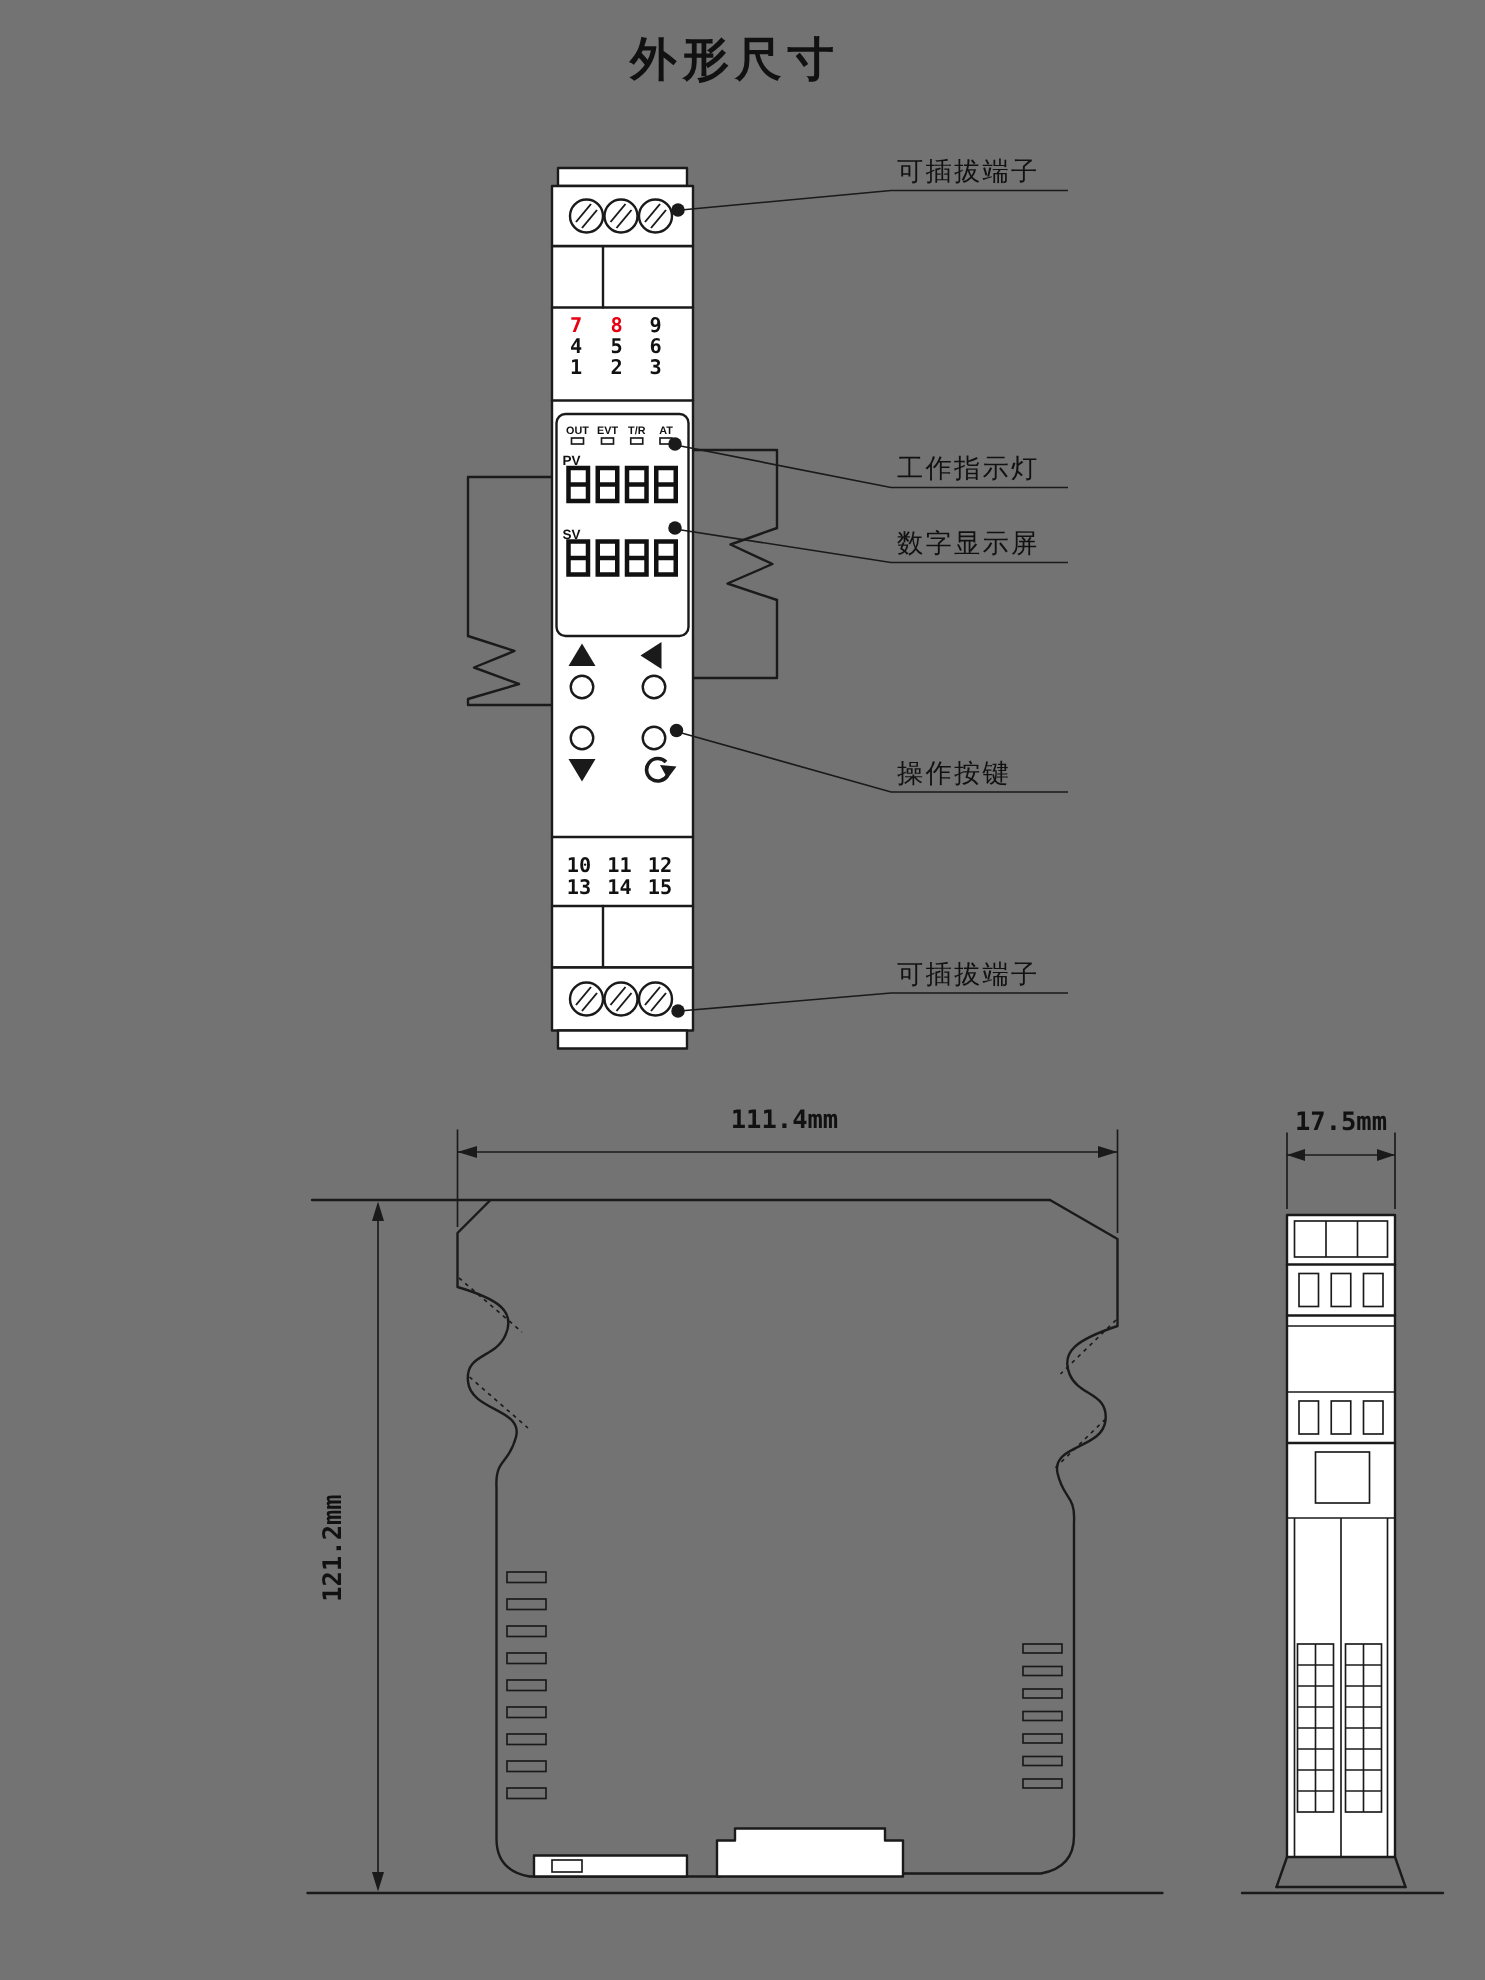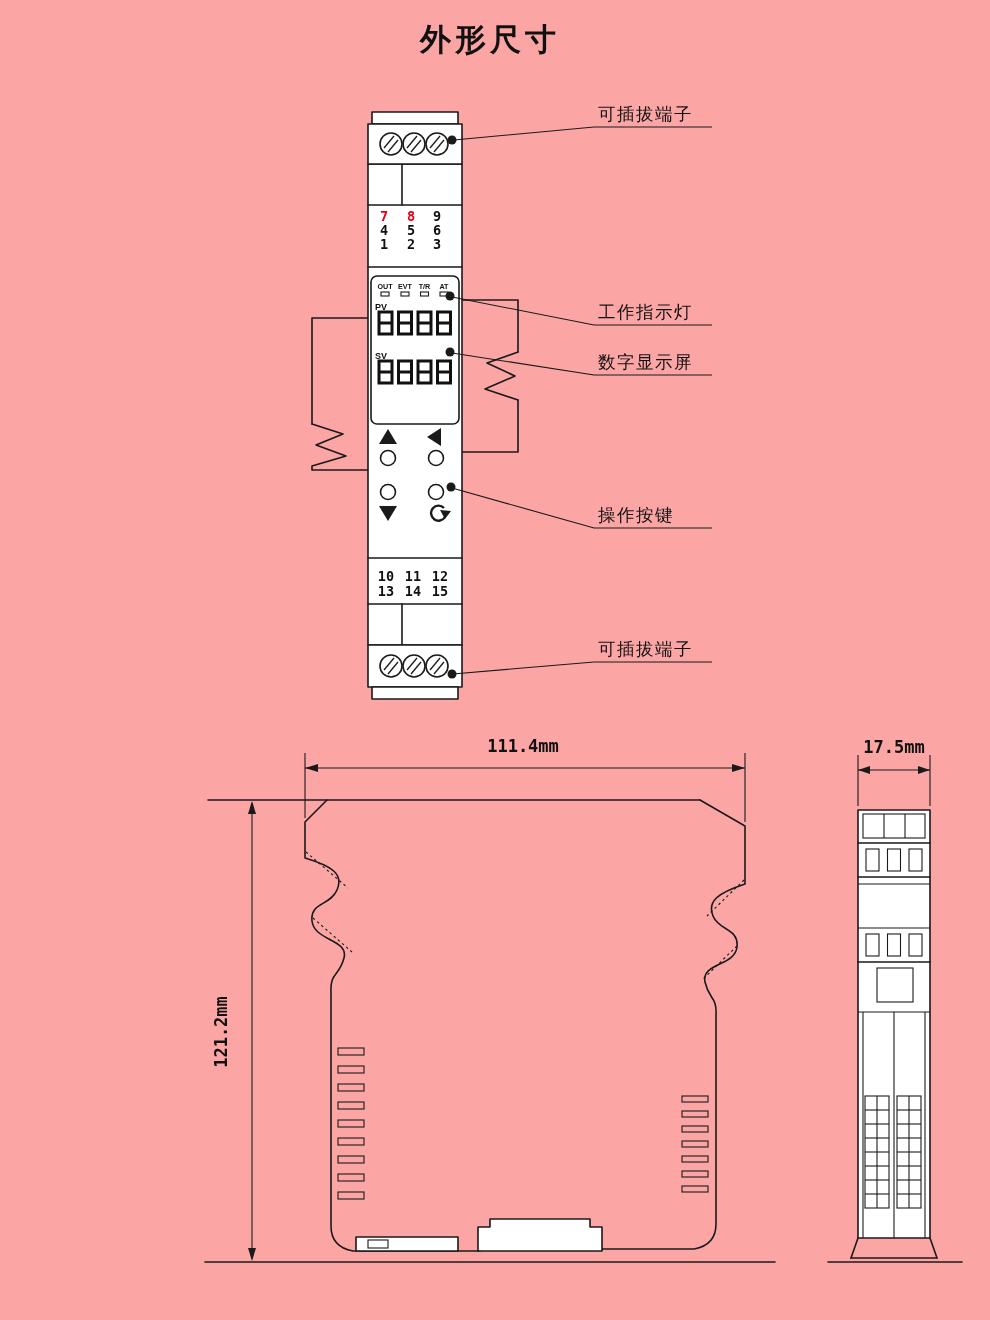--- a/index.html
+++ b/index.html
@@ -1,17 +1,17 @@
 <!DOCTYPE html>
 <html><head>
 <meta charset="utf-8">
 <style>
   html,body{margin:0;padding:0;}
   body{background:#fbfbfb;font-family:"Liberation Sans","DejaVu Sans",sans-serif;}
-  .canvas{position:relative;width:990px;height:1320px;background:#fca5a5;overflow:hidden;}
+  .canvas{position:relative;width:990px;height:1320px;background:#737373;overflow:hidden;}
   .canvas > svg{position:absolute;left:0;top:0;}
   svg text{fill:#111;}
   .t-title{font-size:31px;font-weight:bold;letter-spacing:4px;}
   .t-label{font-size:17.5px;letter-spacing:1.5px;}
   .t-dim{font-family:"DejaVu Sans Mono","Liberation Mono",monospace;font-size:17px;font-weight:bold;}
   .t-num{font-family:"DejaVu Sans Mono","Liberation Mono",monospace;font-size:13.5px;font-weight:bold;}
   .t-red{fill:#e60012;}
   .t-tiny{font-size:7.2px;font-weight:bold;}
   .t-pvsv{font-size:9px;font-weight:bold;}
   .ln{fill:none;stroke:#1a1a1a;stroke-width:1.6;stroke-linejoin:round;stroke-linecap:round;}

